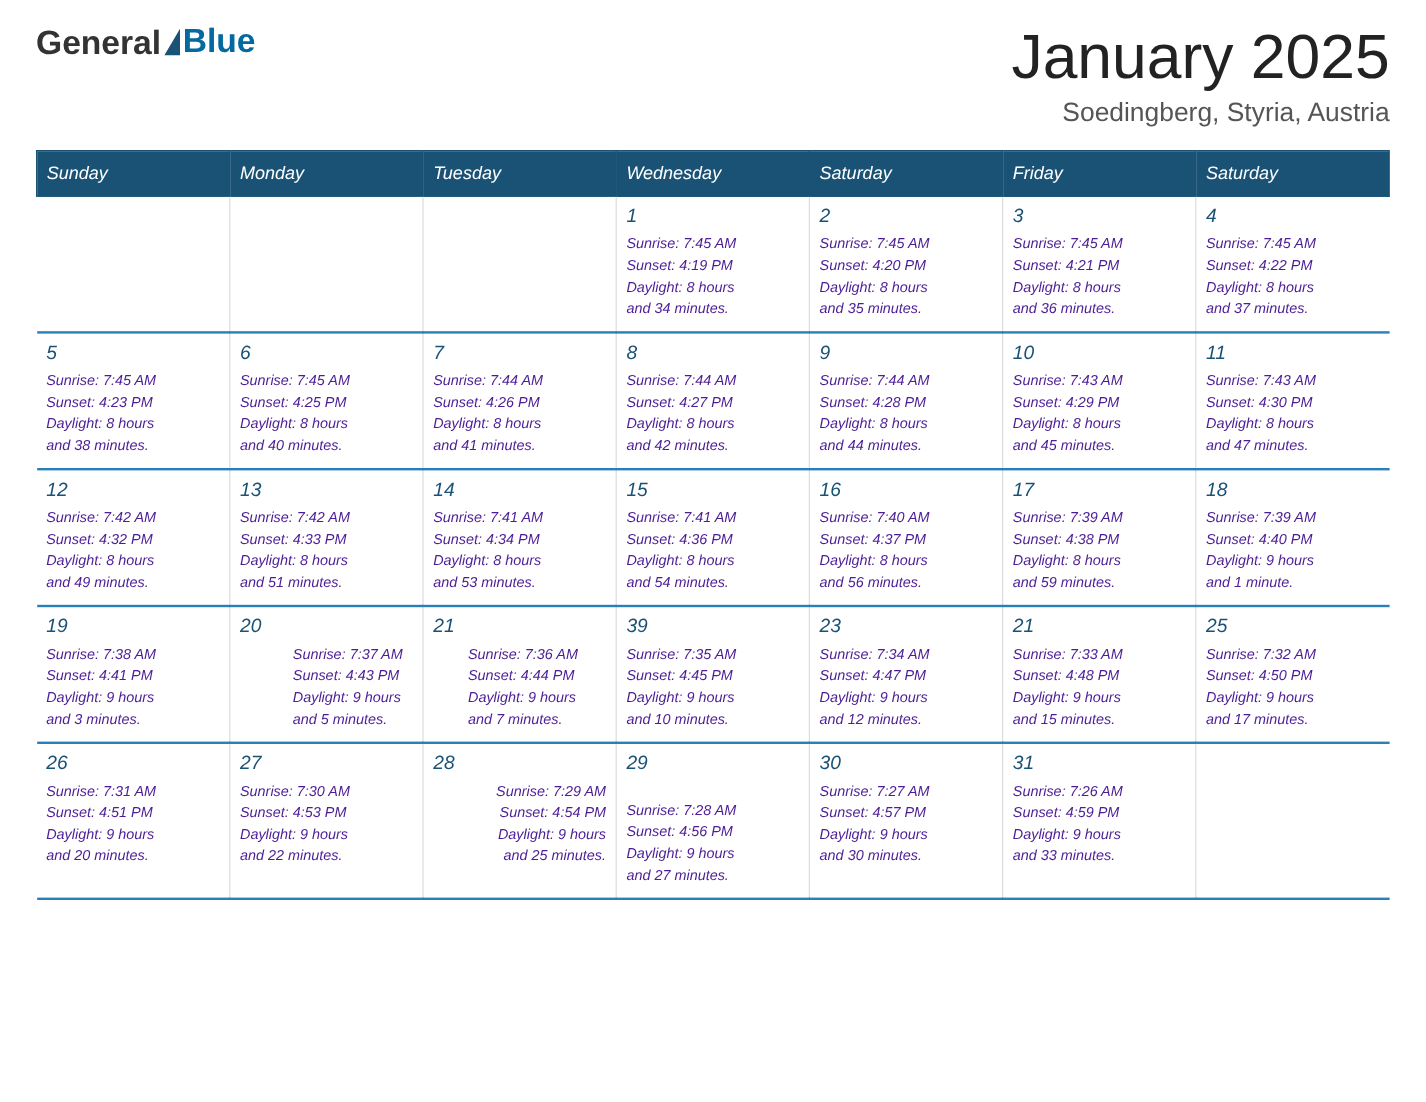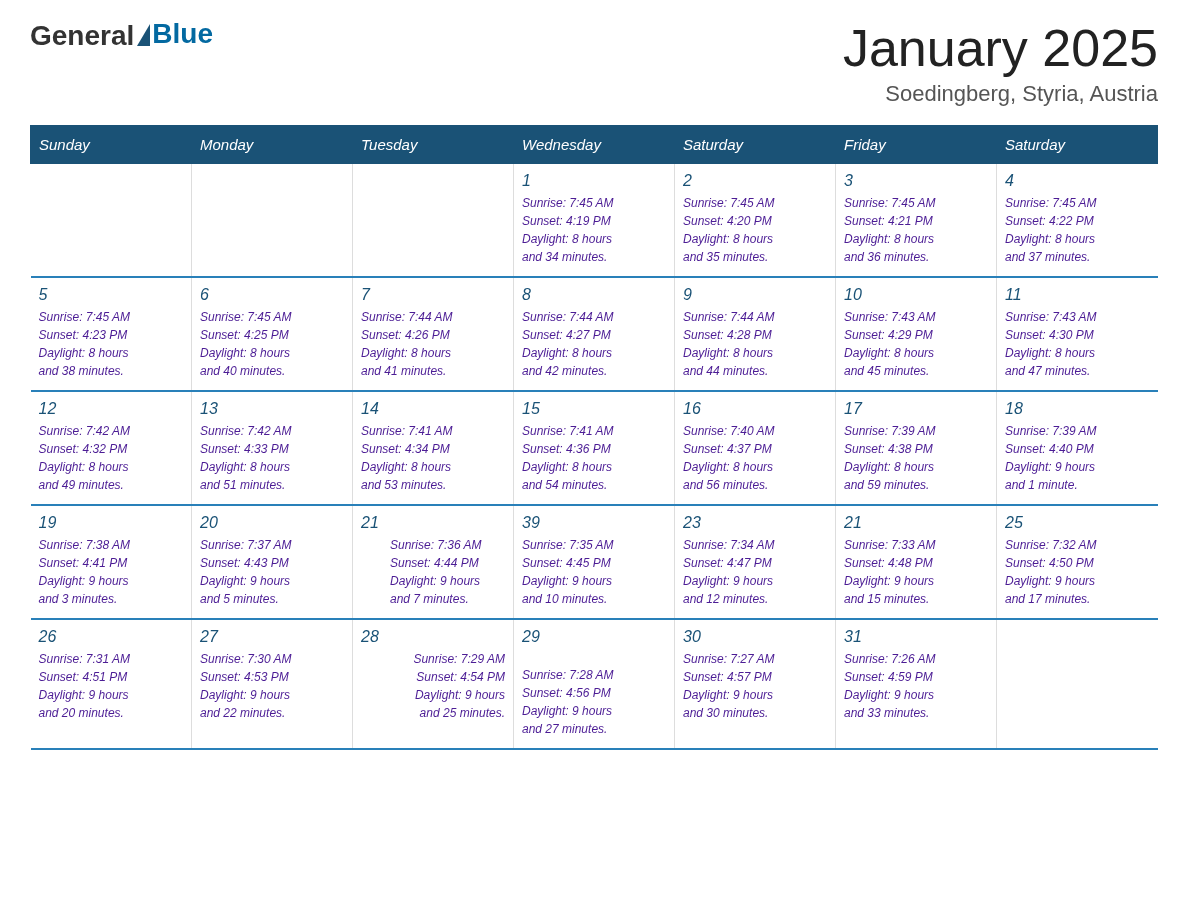--- a/index.html
+++ b/index.html
@@ -257,21 +257,21 @@
       <tr>
         <td>
           <span class="day-number">19</span>
           <div class="day-info" style="white-space: pre-line;">Sunrise: 7:38 AM
 Sunset: 4:41 PM
 Daylight: 9 hours
 and 3 minutes.</div>
         </td>
         <td>
           <span class="day-number">20</span>
-          <div class="day-info" style="white-space: pre-line;">Sunrise: 7:37 AM
+          <div class="day-info" style="white-space: pre-line; margin-left: 44px;">Sunrise: 7:37 AM
 Sunset: 4:43 PM
 Daylight: 9 hours
 and 5 minutes.</div>
         </td>
         <td>
           <span class="day-number">21</span>
           <div class="day-info" style="white-space: pre-line; margin-left: 29px;">Sunrise: 7:36 AM
 Sunset: 4:44 PM
 Daylight: 9 hours
 and 7 minutes.</div>

